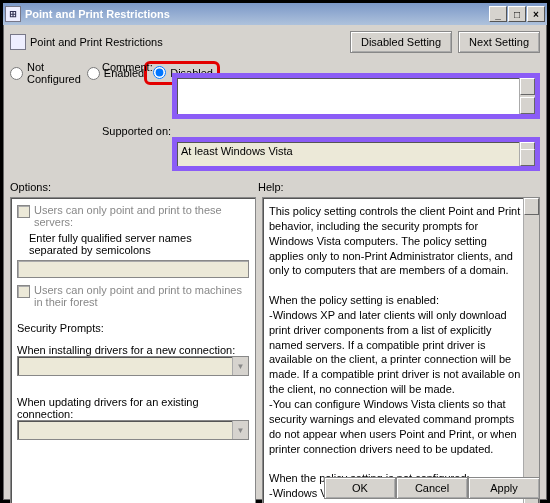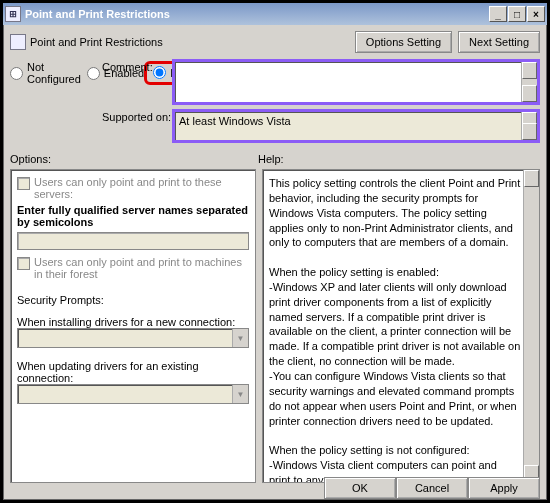--- a/index.html
+++ b/index.html
@@ -79,23 +79,24 @@
   .highlight-box {
     border: 3px solid #e30000;
     border-radius: 6px;
     padding: 2px 6px;
     margin-left:-6px;
     width: 76px;
   }
   .lbl-right { text-align:left; padding-top:2px; }
   .sunken {
     background:#fff;
-    border: 3px solid #8b5cf6;
+    border: 5px solid #8b5cf6;
     box-shadow: inset 1px 1px #555;
     width:100%;
+    margin-top:14px;
   }
   .comment-box {
     height: 46px;
     position:relative;
   }
   .supported-box {
     height: 34px;
     background:#ece9d8;
     position:relative;
   }
@@ -151,21 +152,21 @@
     <div class="wbtn">×</div>
   </div>
 </div>
 
 <div class="window-body">
 
   <div class="header-row">
     <div class="hicon"></div>
     <div class="hlabel">Point and Print Restrictions</div>
     <div class="nav-buttons">
-      <button class="btn">Options Setting</button>
+      <button class="btn">Disabled Setting</button>
       <button class="btn">Next Setting</button>
     </div>
   </div>
 
   <div class="midgrid">
     <div class="radio-col">
       <label class="radio">
         <input type="radio" name="state" style="">
         <span>Not Configured</span>
       </label>
@@ -197,36 +198,36 @@
     <div class="ol">Options:</div>
     <div>Help:</div>
   </div>
 
   <div class="panes">
     <div class="pane options-pane">
       <div class="chk-row">
         <div class="chk"></div>
         <span class="gray">Users can only point and print to these servers:</span>
       </div>
-      <div style="margin:4px 0;font-weight:bold;">Enter fully qualified server names separated by semicolons</div>
+      <div style="margin:4px 12px;">Enter fully qualified server names separated by semicolons</div>
       <div class="field"></div>
 
       <div class="chk-row" style="margin-top:4px;">
         <div class="chk"></div>
         <span class="gray">Users can only point and print to machines in their forest</span>
       </div>
 
       <div style="margin-top:14px;">Security Prompts:</div>
 
       <div style="margin-top:10px;">When installing drivers for a new connection:</div>
       <div class="dropdown">
           <div class="dbtn">▼</div>
         </div>
 
-      <div style="margin-top:12px;">When updating drivers for an existing connection:</div>
+      <div style="margin-top:20px;">When updating drivers for an existing connection:</div>
       <div class="dropdown">
           <div class="dbtn">▼</div>
         </div>
     </div>
 
     <div class="pane help-pane">
       <div class="help-text" style="white-space:pre-line;">This policy setting controls the client Point and Print behavior, including the security prompts for Windows Vista computers. The policy setting applies only to non-Print Administrator clients, and only to computers that are members of a domain.
 
 When the policy setting is enabled:
 -Windows XP and later clients will only download print driver components from a list of explicitly named servers. If a compatible print driver is available on the client, a printer connection will be made. If a compatible print driver is not available on the client, no connection will be made.

